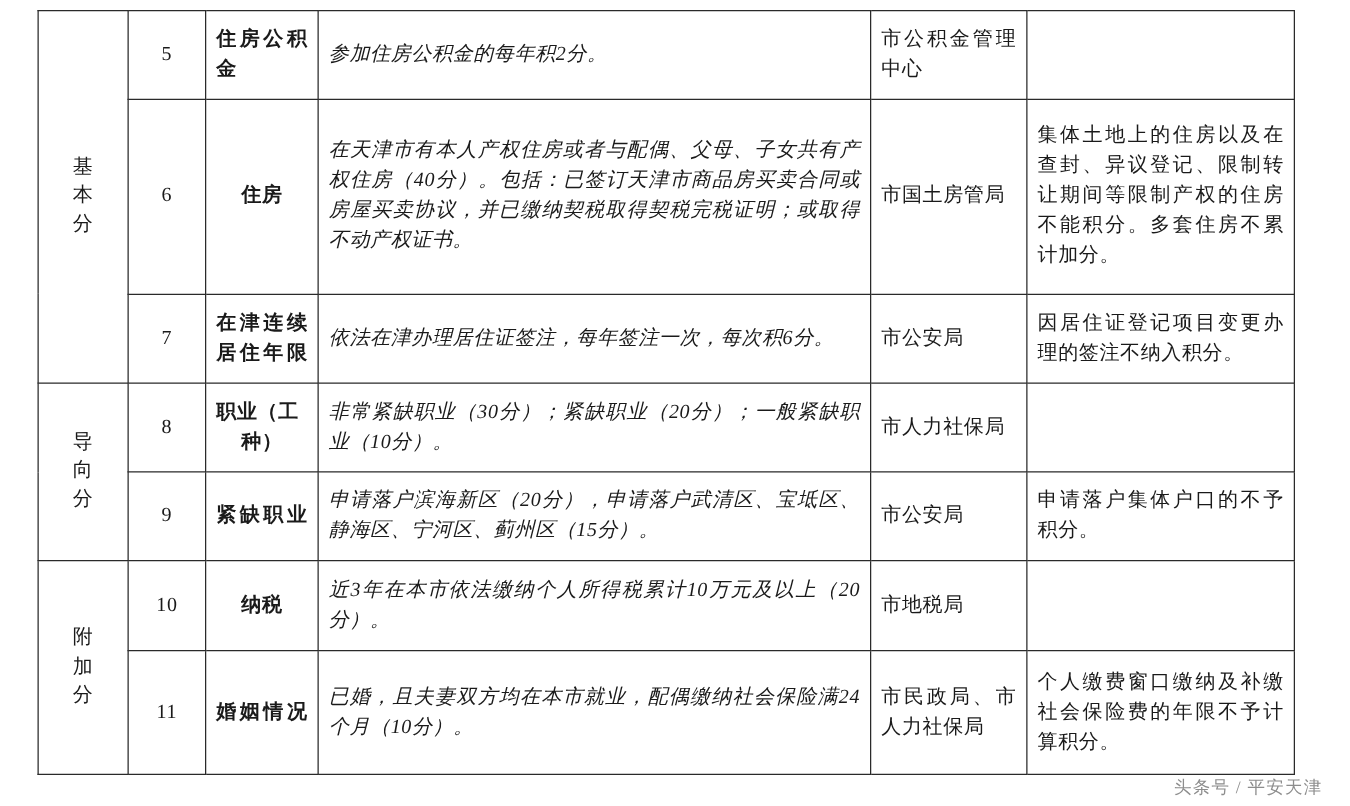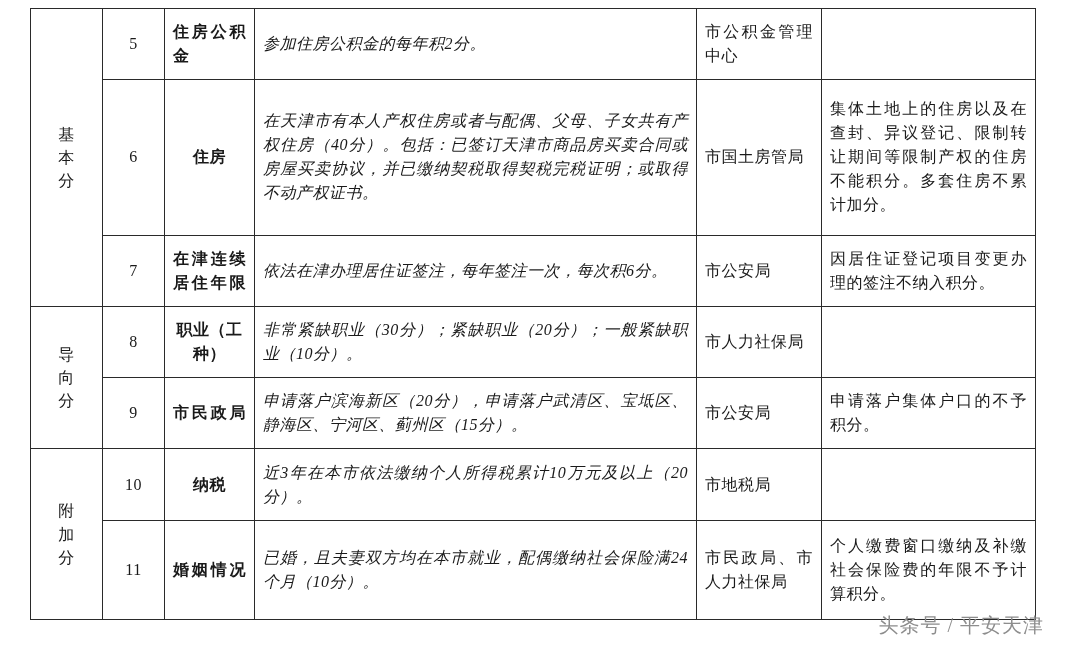--- a/index.html
+++ b/index.html
@@ -49,53 +49,54 @@
   .group-cell {
     text-align: center;
     letter-spacing: 6px;
     padding: 6px 2px;
   }
   .group-cell .gtext {
     display: block;
     width: 1.2em;
     margin: 0 auto;
     line-height: 1.45;
+    font-family: Liberation Mono, monospace;
   }
   .no-cell {
     text-align: center;
     letter-spacing: 0;
   }
   .item-cell {
     text-align: justify;
     text-align-last: justify;
     padding: 6px 6px;
     font-weight: bold;
   }
   .item-cell.center {
-    text-align: center;
+    text-align: left;
     text-align-last: center;
   }
   .desc-cell {
     text-align: justify;
     text-align-last: left;
     font-style: italic;
   }
   .dept-cell {
     text-align: justify;
     text-align-last: left;
   }
   .note-cell {
     text-align: justify;
     text-align-last: left;
   }
   .watermark {
     position: absolute;
-    right: 36px;
+    right: 22px;
     bottom: 6px;
-    font-size: 20px;
+    font-size: 14px;
     color: #8d8d8d;
     font-family: "Liberation Serif", "DejaVu Serif", serif;
     letter-spacing: 1px;
     white-space: nowrap;
   }
 </style>
 </head>
 <body>
 
 <div id="sheet">
@@ -140,21 +141,21 @@
             <span class="gtext">导向分</span>
           </td>
         <td class="no-cell">8</td>
         <td class="item-cell center">职业（工种）</td>
         <td class="desc-cell">非常紧缺职业（30分）；紧缺职业（20分）；一般紧缺职业（10分）。</td>
         <td class="dept-cell">市人力社保局</td>
         <td class="note-cell"></td>
       </tr>
       <tr>
         <td class="no-cell">9</td>
-        <td class="item-cell">市民政局</td>
+        <td class="item-cell">紧缺职业</td>
         <td class="desc-cell">申请落户滨海新区（20分），申请落户武清区、宝坻区、静海区、宁河区、蓟州区（15分）。</td>
         <td class="dept-cell">市公安局</td>
         <td class="note-cell">申请落户集体户口的不予积分。</td>
       </tr>
 
       <tr>
         <td class="group-cell" rowspan="2">
             <span class="gtext">附加分</span>
           </td>
         <td class="no-cell">10</td>

